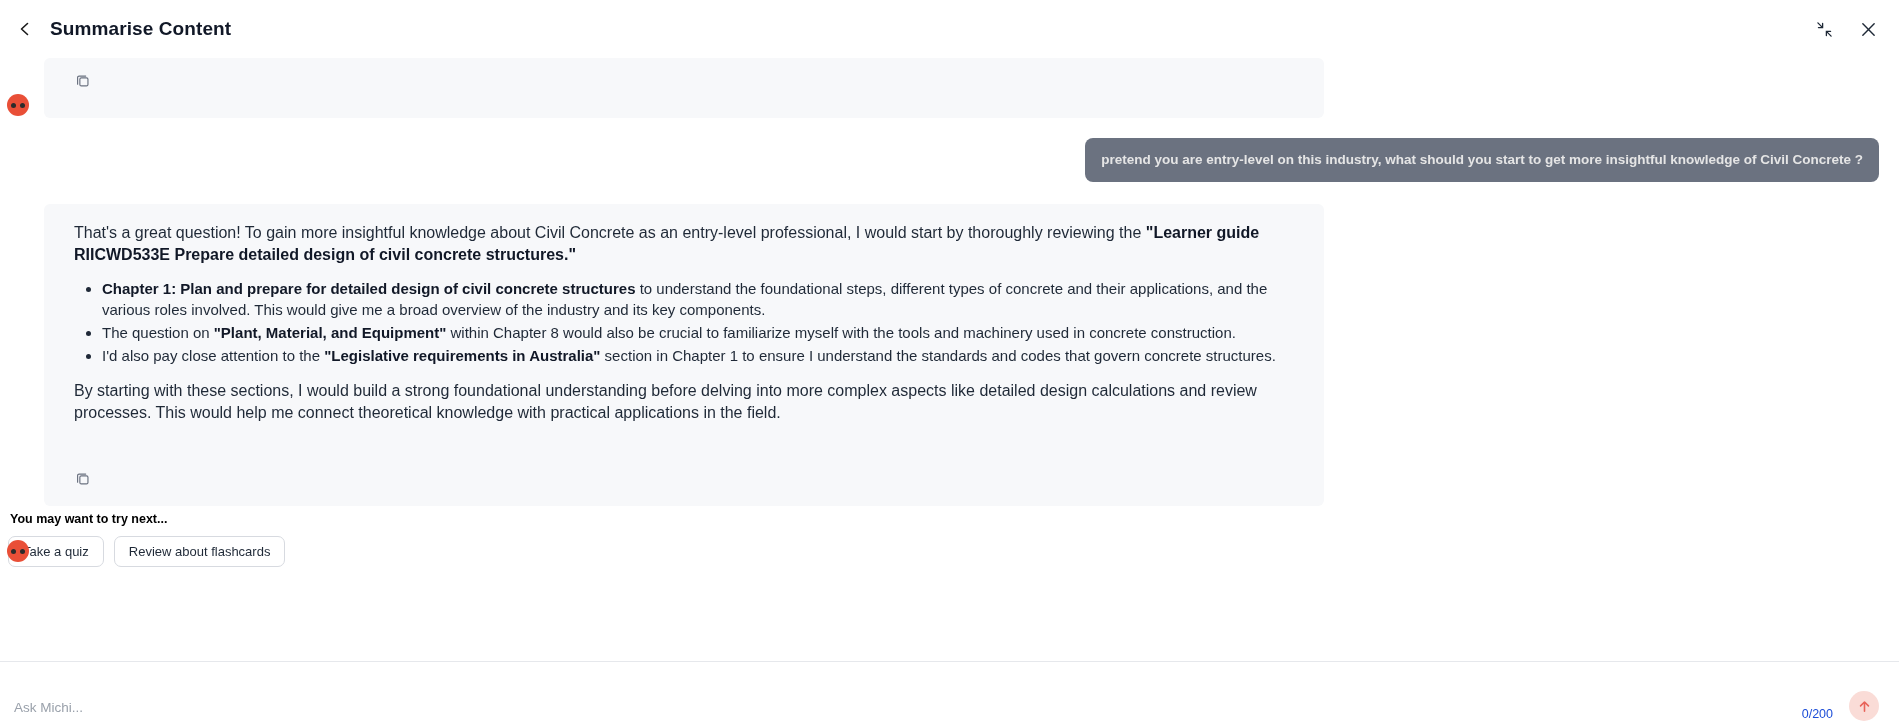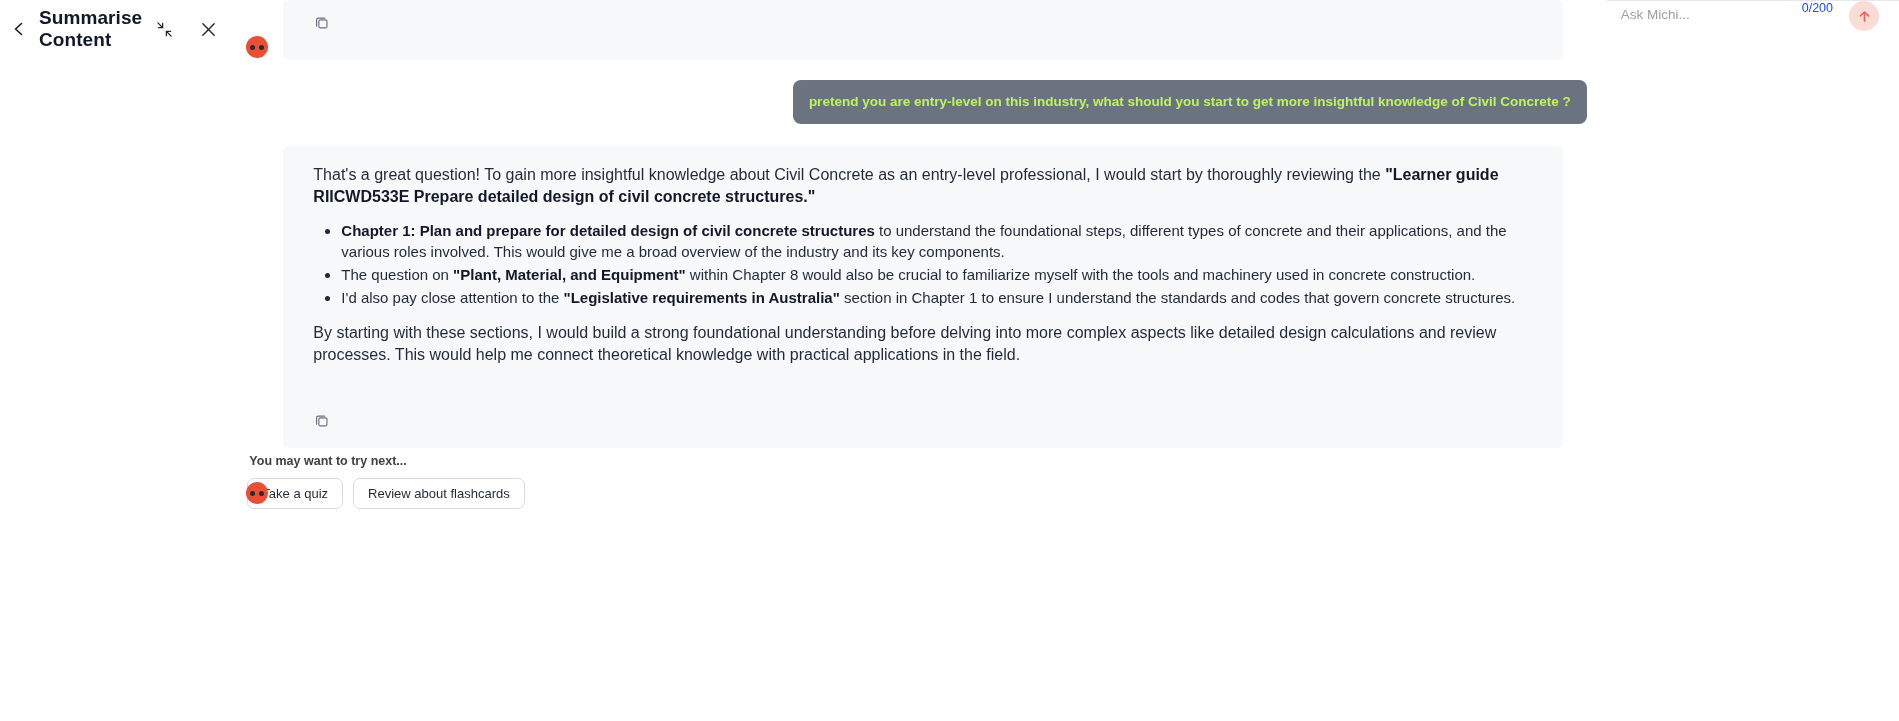--- a/index.html
+++ b/index.html
@@ -11,21 +11,21 @@
     background: #ffffff;
     font-family: "Liberation Sans", sans-serif;
     overflow: hidden;
   }
   .app {
     position: relative;
     width: 1899px;
     height: 721px;
     background: #ffffff;
     display: flex;
-    flex-direction: row;
+    flex-direction: column;
   }
 
   
   .header {
     height: 58px;
     flex: 0 0 58px;
     display: flex;
     align-items: center;
     padding: 0 20px 0 10px;
     background: #ffffff;
@@ -130,21 +130,21 @@
 
   
   .user-row {
     display: flex;
     justify-content: flex-end;
     padding: 0 20px 0 0;
     margin-top: 20px;
   }
   .user-bubble {
     background: #6b7280;
-    color: #bef264;
+    color: #e5e5e5;
     font-size: 13.5px;
     font-weight: bold;
     border-radius: 8px;
     padding: 13px 16px;
     max-width: 800px;
     line-height: 1.35;
   }
 
   
   .bot-answer {
@@ -171,21 +171,21 @@
   .bot-answer b { font-weight: bold; color: #111827; }
   .answer-footer {
     padding: 18px 0 14px 30px;
   }
 
   
   .suggest-wrap {
     padding: 6px 0 0 8px;
   }
   .suggest-title {
-    color: #404040;
+    color: #000000;
     font-size: 12.5px;
     font-weight: bold;
     margin: 0 0 10px 2px;
   }
   .chips { display: flex; gap: 10px; }
   .chip {
     border: 1px solid #d7dae0;
     background: #ffffff;
     border-radius: 7px;
     padding: 7px 14px;
@@ -193,21 +193,21 @@
     color: #1f2937;
     cursor: pointer;
     font-family: "Liberation Sans", sans-serif;
   }
 
   
   .composer {
     flex: 0 0 60px;
     border-top: 1px solid #e6e8ec;
     display: flex;
-    align-items: flex-start;
+    align-items: flex-end;
     padding: 0 20px 0 10px;
     background: #ffffff;
     position: relative;
   }
   .composer-input {
     flex: 1 1 auto;
     border: none;
     outline: none;
     font-size: 13.5px;
     color: #1f2937;

